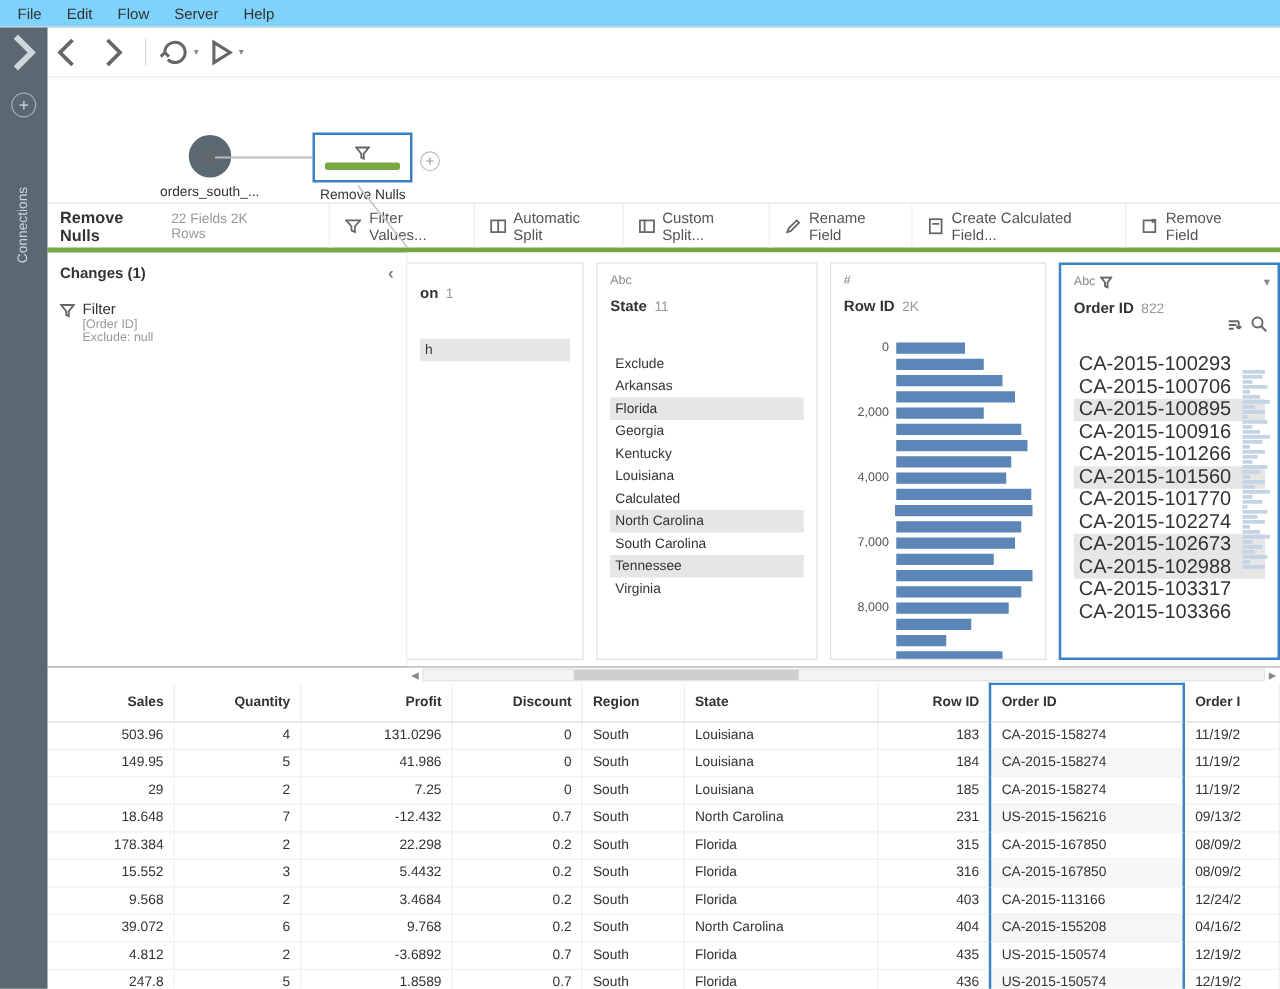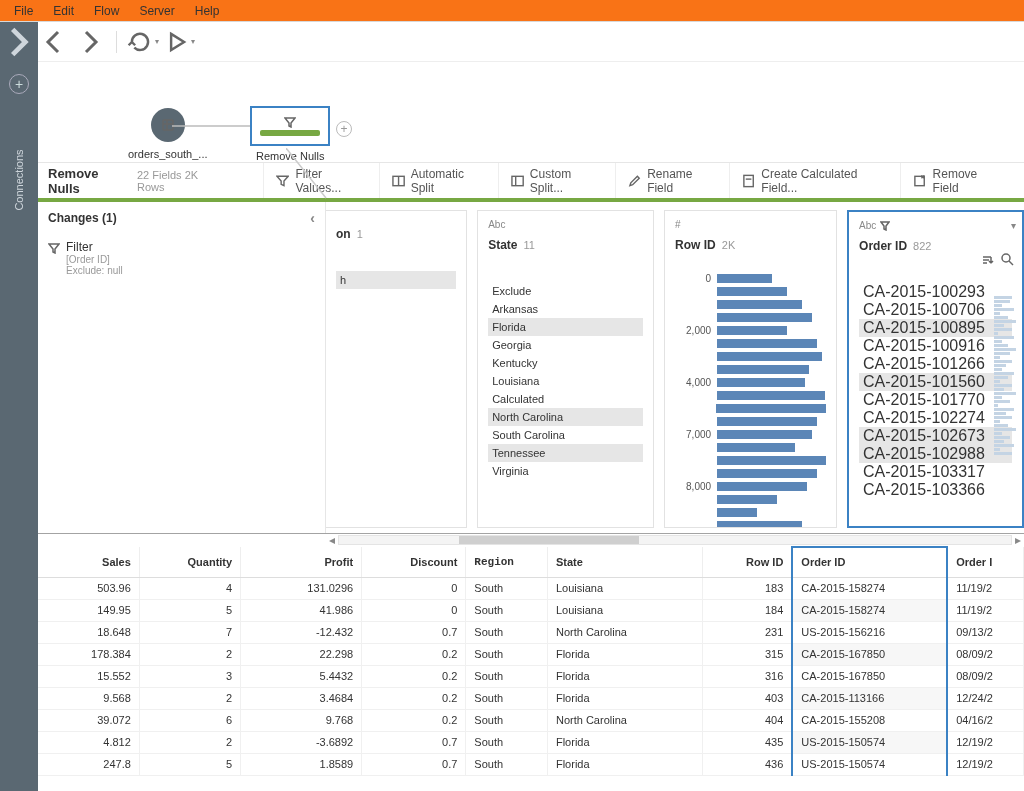--- a/index.html
+++ b/index.html
@@ -1,19 +1,19 @@
 <!DOCTYPE html>
 <html><head>
 <meta charset="utf-8">
 <style>
   * { box-sizing: border-box; margin: 0; padding: 0; font-family: -apple-system, BlinkMacSystemFont, "Segoe UI", Arial, sans-serif; }
   body { width: 1024px; height: 791px; overflow: hidden; background: #fff; color: #333; font-size: 12px; }
 
   
-  .menubar { height: 22px; background: #f97316; border-bottom: 1px solid #d8d8d8; display: flex; align-items: center; padding: 0 4px; }
+  .menubar { height: 22px; background: #7dd3fc; border-bottom: 1px solid #d8d8d8; display: flex; align-items: center; padding: 0 4px; }
   .menubar span { padding: 2px 10px; cursor: default; }
 
   
   .toolbar { height: 40px; display: flex; align-items: center; padding-left: 38px; border-bottom: 1px solid #eee; gap: 4px; }
   .tb-btn { width: 32px; height: 28px; display: flex; align-items: center; justify-content: center; color: #888; }
   .tb-sep { width: 1px; height: 22px; background: #ddd; margin: 0 6px; }
 
   
   .rail { position: absolute; left: 0; top: 22px; width: 38px; height: calc(791px - 22px); background: #5a6872; color: #ddd; display: flex; flex-direction: column; align-items: center; }
   .rail .chev { width: 100%; height: 40px; display:flex;align-items:center;justify-content:center; font-size: 14px; color:#ccc;}
@@ -80,21 +80,21 @@
   
   .grid-wrap { margin-left:38px; overflow:hidden; }
   table.grid { border-collapse:collapse; width: 100%; font-size:11px; }
   table.grid th { text-align:left; font-weight:600; padding:6px 8px; border-bottom:1px solid #ddd; border-right:1px solid #eee; background:#fff; height:30px;}
   table.grid td { padding:4px 8px; border-bottom:1px solid #f0f0f0; border-right:1px solid #f0f0f0; height:22px; white-space:nowrap;}
   table.grid td.num, table.grid th.num { text-align:right; }
   table.grid .oid-col { border-left:2px solid #3b82c4; border-right:2px solid #3b82c4; }
   table.grid th.oid-col { border-top:2px solid #3b82c4; background:#fff;}
   table.grid tr:nth-child(even) td.oid-col { background:#f7f7f7;}
   table.grid tr:nth-child(even) td { }
-  .col-sales{width:72px;} .col-qty{width:72px;} .col-prof{width:86px;} .col-disc{width:74px;} .col-reg{width:58px;font-family:Liberation Mono, monospace;} .col-state{width:110px;} .col-row{width:64px;} .col-oid{width:110px;} .col-date{width:50px;}
+  .col-sales{width:72px;} .col-qty{width:72px;} .col-prof{width:86px;} .col-disc{width:74px;} .col-reg{width:58px;} .col-state{width:110px;} .col-row{width:64px;} .col-oid{width:110px;} .col-date{width:50px;}
 
   svg { stroke:#666; stroke-width:1.5; fill:none; }
 </style>
 </head>
 <body>
 
 <div class="menubar">
   <span>File</span>
   <span>Edit</span>
   <span>Flow</span>
@@ -470,20 +470,31 @@
           <td class="num">5</td>
           <td class="num">41.986</td>
           <td class="num">0</td>
           <td>South</td>
           <td>Louisiana</td>
           <td class="num">184</td>
           <td class="oid-col">CA-2015-158274</td>
           <td>11/19/2</td>
         </tr>
         <tr>
+          <td class="num">29</td>
+          <td class="num">2</td>
+          <td class="num">7.25</td>
+          <td class="num">0</td>
+          <td>South</td>
+          <td>Louisiana</td>
+          <td class="num">185</td>
+          <td class="oid-col">CA-2015-158274</td>
+          <td>11/19/2</td>
+        </tr>
+        <tr>
           <td class="num">18.648</td>
           <td class="num">7</td>
           <td class="num">-12.432</td>
           <td class="num">0.7</td>
           <td>South</td>
           <td>North Carolina</td>
           <td class="num">231</td>
           <td class="oid-col">US-2015-156216</td>
           <td>09/13/2</td>
         </tr>

